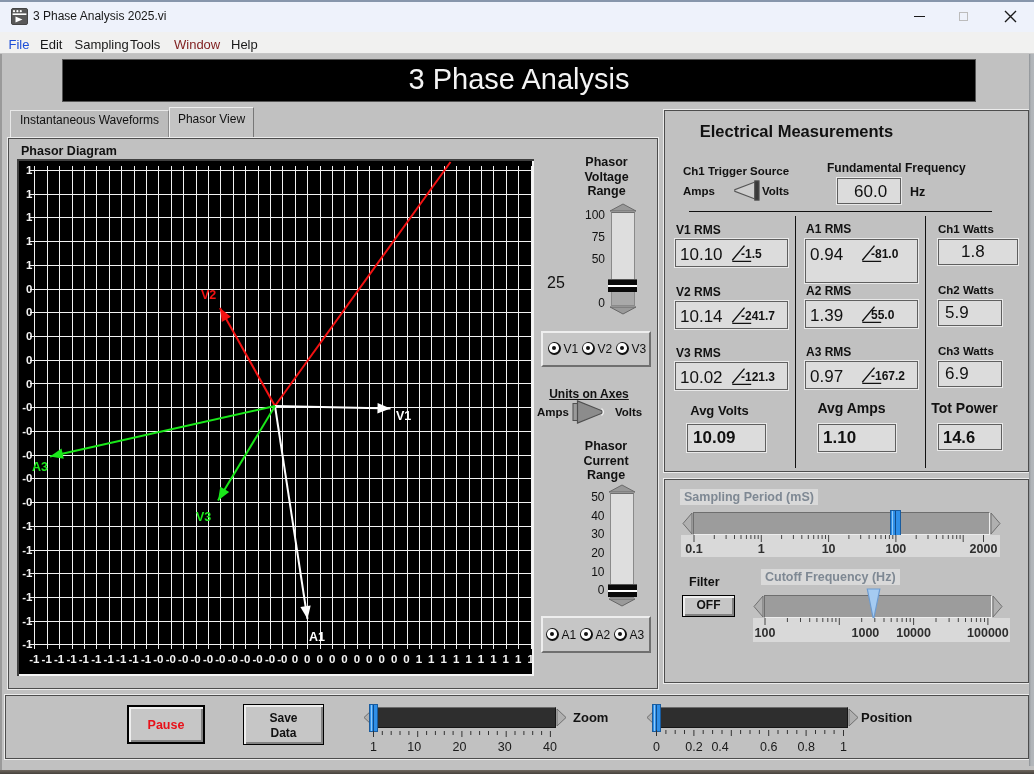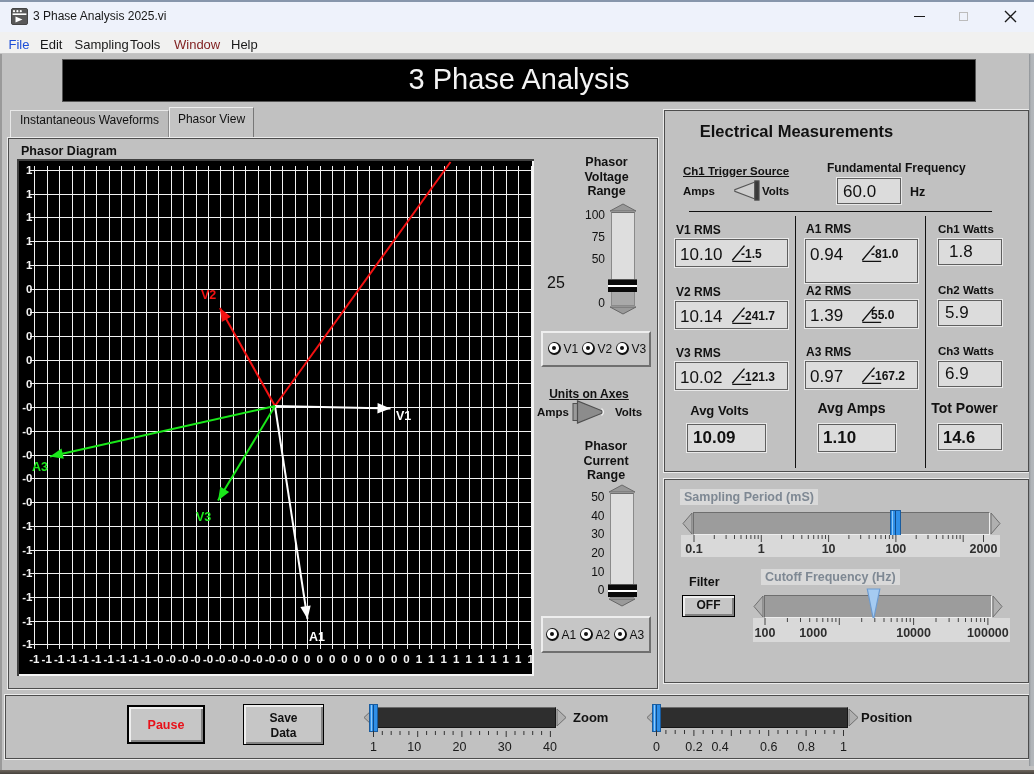--- a/index.html
+++ b/index.html
@@ -189,29 +189,29 @@
 <div class="abs bld" style="left:529px;top:387px;width:120px;text-align:center;font-size:12px;text-decoration:underline">Units on Axes</div>
 <div class="abs bld" style="left:537px;top:406px;font-size:11.5px">Amps</div>
 <div class="abs bld" style="left:615px;top:406px;font-size:11.5px">Volts</div>
 <svg class="abs" style="left:572px;top:399px" width="36" height="26" viewBox="0 0 36 26">
 <rect x="1" y="4.5" width="4.5" height="17" fill="#9a9a9a" stroke="#4f4f4f" stroke-width="1"></rect>
 <polygon points="5.5,2 5.5,24 30,14.2 30,11.8" fill="#8c8c8c" stroke="#4f4f4f" stroke-width="1.2"></polygon>
 <path d="M29.5 9.5 Q33.5 13 29.5 16.5" stroke="#ededed" stroke-width="1.4" fill="none"></path>
 </svg>
 <div class="abs panel" style="left:664px;top:110px;width:365px;height:362px"></div>
 <div class="abs bld" style="left:664px;top:122px;width:265px;text-align:center;font-size:16.5px">Electrical Measurements</div>
-<div class="abs bld" style="left:683px;top:165px;font-size:11.5px;text-decoration:underline">Ch1 Trigger Source</div>
+<div class="abs bld" style="left:683px;top:165px;font-size:11.5px;">Ch1 Trigger Source</div>
 <div class="abs bld" style="left:683px;top:185px;font-size:11.5px">Amps</div>
 <div class="abs bld" style="left:762px;top:185px;font-size:11.5px">Volts</div>
 <svg class="abs" style="left:733px;top:180px" width="28" height="21" viewBox="0 0 28 21">
 <polygon points="22,2 22,19 1.8,11.3 1.8,9.7" fill="#cecece" stroke="#555" stroke-width="1.1"></polygon>
 <rect x="21.7" y="0.8" width="4.4" height="19.4" fill="#3a3a3a" stroke="#555" stroke-width="1"></rect>
 </svg>
 <div class="abs bld" style="left:827px;top:160.5px;font-size:12px">Fundamental Frequency</div>
-<div class="abs sunkbox" style="left:837px;top:178px;width:64px;height:26px;font-size:17px;line-height:25px;padding-left:5px">60.0</div>
+<div class="abs sunkbox" style="left:837px;top:178px;width:64px;height:26px;font-size:17px;line-height:25px;padding-left:16px">60.0</div>
 <div class="abs bld" style="left:910px;top:185px;font-size:12.5px">Hz</div>
 <div class="abs" style="left:689px;top:211px;width:303px;height:1.4px;background:#111"></div>
 <div class="abs" style="left:795px;top:216px;width:1.4px;height:252px;background:#111"></div>
 <div class="abs" style="left:925px;top:216px;width:1.4px;height:252px;background:#111"></div>
 <div class="abs bld" style="left:676px;top:223px;font-size:12px">V1 RMS</div>
 <div class="abs sunkbox" style="left:675px;top:239px;width:113px;height:28px">
     <span style="position:absolute;left:4px;top:4.5px;font-size:17px">10.10</span>
     <svg style="position:absolute;left:54px;top:3px" width="58" height="20" viewBox="0 0 58 20">
       <path d="M2.3 17.3 L14.5 2.6 M2.3 18.4 H21.2" stroke="#111" stroke-width="1.4" fill="none"></path>
       <text x="11" y="15" font-size="12" font-weight="bold" fill="#111">-1.5</text>
@@ -255,21 +255,21 @@
 <div class="abs sunkbox" style="left:805px;top:361px;width:113px;height:28px">
     <span style="position:absolute;left:4px;top:4.5px;font-size:17px">0.97</span>
     <svg style="position:absolute;left:54px;top:3px" width="58" height="20" viewBox="0 0 58 20">
       <path d="M2.3 17.3 L14.5 2.6 M2.3 18.4 H21.2" stroke="#111" stroke-width="1.4" fill="none"></path>
       <text x="11" y="15" font-size="12" font-weight="bold" fill="#111">-167.2</text>
     </svg>
   </div>
 <div class="abs bld" style="left:789px;top:400px;width:125px;text-align:center;font-size:14px">Avg Amps</div>
 <div class="abs sunkbox bld" style="left:818px;top:424px;width:78px;height:28px;font-size:17px;line-height:26px;padding-left:4px">1.10</div>
 <div class="abs bld" style="left:938px;top:223px;font-size:11.5px">Ch1 Watts</div>
-<div class="abs sunkbox" style="left:938px;top:239px;width:64px;height:26px;font-size:17px;line-height:24px;padding-left:10px">1.8</div>
+<div class="abs sunkbox" style="left:938px;top:239px;width:80px;height:26px;font-size:17px;line-height:24px;padding-left:22px">1.8</div>
 <div class="abs bld" style="left:938px;top:284px;font-size:11.5px">Ch2 Watts</div>
 <div class="abs sunkbox" style="left:938px;top:300px;width:64px;height:26px;font-size:17px;line-height:24px;padding-left:6px">5.9</div>
 <div class="abs bld" style="left:938px;top:345px;font-size:11.5px">Ch3 Watts</div>
 <div class="abs sunkbox" style="left:938px;top:361px;width:64px;height:26px;font-size:17px;line-height:24px;padding-left:6px">6.9</div>
 <div class="abs bld" style="left:913px;top:400px;width:103px;text-align:center;font-size:14px">Tot Power</div>
 <div class="abs sunkbox bld" style="left:938px;top:424px;width:64px;height:26px;font-size:16.5px;line-height:24px;padding-left:4px">14.6</div>
 <div class="abs panel" style="left:664px;top:479px;width:365px;height:204px"></div>
 <div class="abs lightlab" style="left:680px;top:489px;height:16px;line-height:16px">Sampling Period (mS)</div>
 <svg class="abs" style="left:682px;top:512px" width="11" height="23">
     <polygon points="10,1 1,11.5 10,22" fill="#b0b0b0" stroke="#6f6f6f" stroke-width="1"></polygon>
@@ -301,21 +301,21 @@
     <polygon points="1,1 10,11.5 1,22" fill="#b0b0b0" stroke="#6f6f6f" stroke-width="1"></polygon>
   </svg>
 <svg class="abs" style="left:866px;top:588px" width="20" height="34" viewBox="0 0 20 34">
 <polygon points="1.3,1 13.8,1 7.5,32" fill="#a5cbf2" stroke="#6d9bd0" stroke-width="1.2"></polygon>
 </svg>
 <div class="abs" style="left:753px;top:618px;width:257px;height:24px;background:#d9d9d9"></div>
 <svg class="abs" style="left:753px;top:618px" width="258" height="9">
     <path d="M34.4 0V4 M47.5 0V4 M56.7 0V4 M63.9 0V4 M69.8 0V4 M74.8 0V4 M79.1 0V4 M82.9 0V4 M108.7 0V4 M121.8 0V4 M131 0V4 M138.2 0V4 M144.1 0V4 M149.1 0V4 M153.4 0V4 M157.2 0V4 M183 0V4 M196.1 0V4 M205.3 0V4 M212.5 0V4 M218.4 0V4 M223.4 0V4 M227.7 0V4 M231.5 0V4 M12 0V7 M86.3 0V7 M160.6 0V7 M234.9 0V7" stroke="#444" stroke-width="1" fill="none"></path>
   </svg>
 <div class="abs scale bld" style="left:725px;top:626px;width:80px;text-align:center;font-size:12.5px;color:#2e2e2e">100</div>
-<div class="abs scale bld" style="left:799.3px;top:626px;width:80px;text-align:left;font-size:12.5px;color:#2e2e2e">1000</div>
+<div class="abs scale bld" style="left:799.3px;top:626px;width:80px;text-align:right;font-size:12.5px;color:#2e2e2e">1000</div>
 <div class="abs scale bld" style="left:873.6px;top:626px;width:80px;text-align:center;font-size:12.5px;color:#2e2e2e">10000</div>
 <div class="abs scale bld" style="left:947.9px;top:626px;width:80px;text-align:center;font-size:12.5px;color:#2e2e2e">100000</div>
 <div class="abs panel" style="left:5px;top:695px;width:1024px;height:64px"></div>
 <div class="abs" style="left:127px;top:705px;width:78px;height:39px;background:#c6c6c6;border:2px solid #000;box-shadow:inset 2px 2px 0 #eee,inset -2px -2px 0 #828282"></div>
 <div class="abs bld" style="left:127px;top:718px;width:78px;text-align:center;font-size:12.5px;color:#e8111a">Pause</div>
 <div class="abs btn" style="left:243px;top:704px;width:81px;height:41px"></div>
 <div class="abs bld" style="left:243px;top:710.5px;width:81px;text-align:center;font-size:12px;line-height:15.5px">Save<br>Data</div>
 <svg class="abs" style="left:363px;top:708px" width="11" height="19">
     <polygon points="10,1 1,9.5 10,18" fill="#b0b0b0" stroke="#6f6f6f" stroke-width="1"></polygon>
   </svg>

